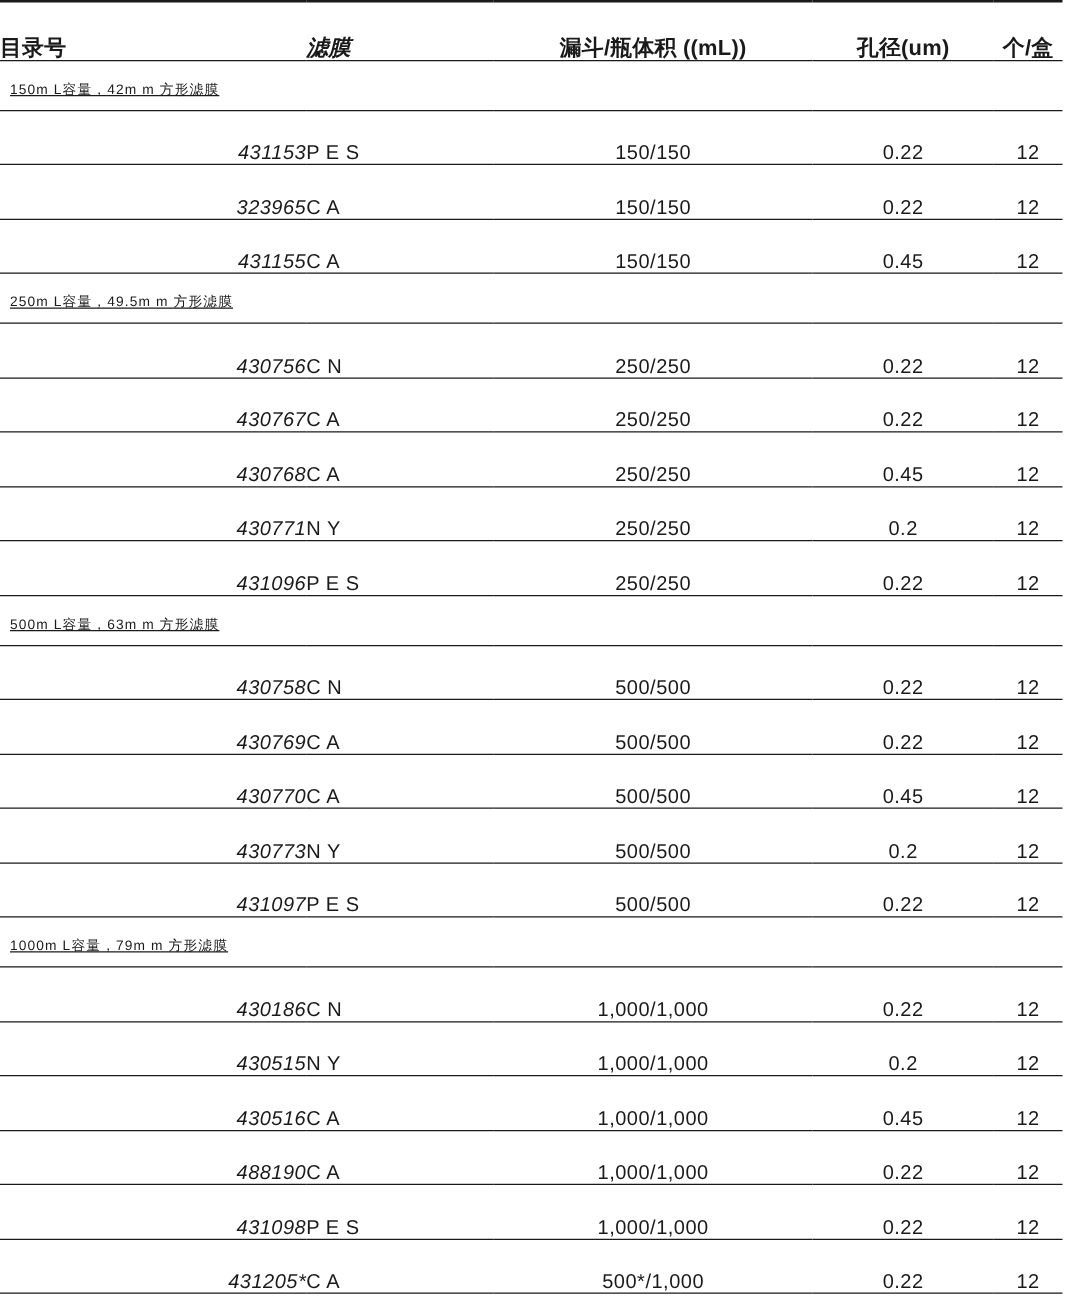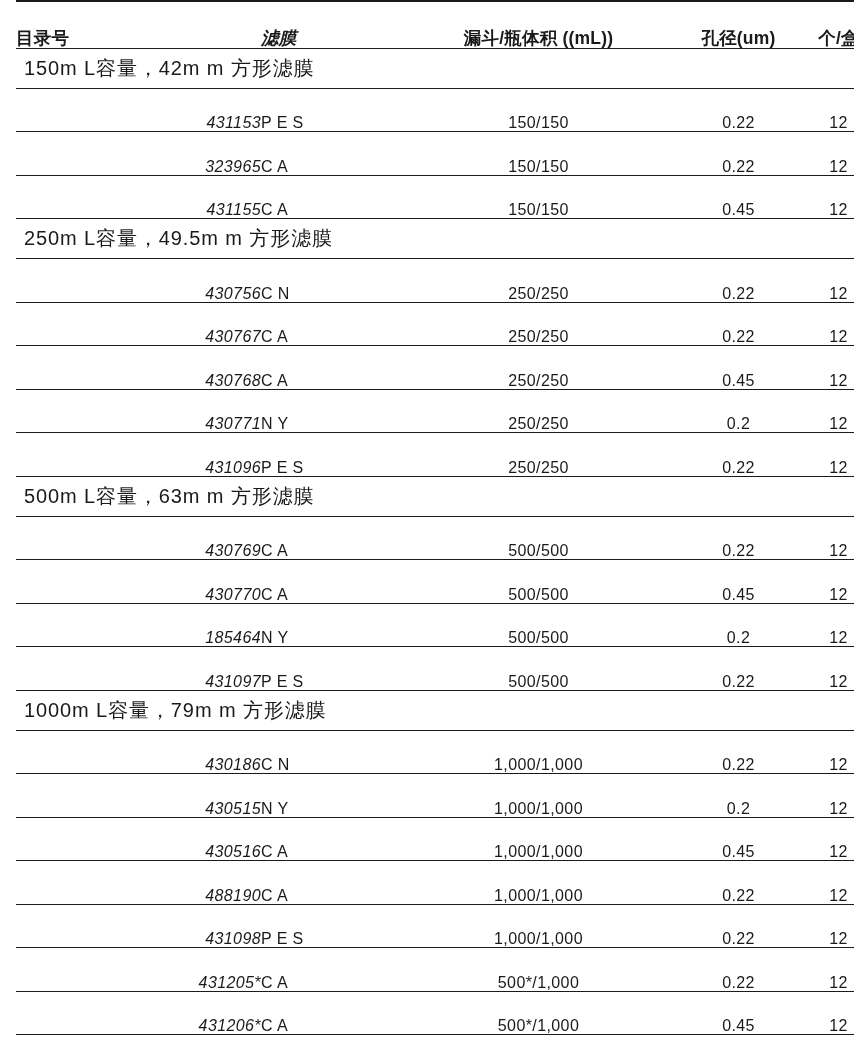--- a/index.html
+++ b/index.html
@@ -13,21 +13,20 @@
     font-family: "Liberation Sans", "DejaVu Sans", sans-serif;
     color: #1a1a1a;
     overflow: hidden;
   }
 
   .sheet {
     position: relative;
     width: 854px;
     height: 1046px;
     box-sizing: border-box;
-    padding-left: 16px;
   }
 
   table.spec {
     width: 850px;
     margin: 0;
     border-collapse: collapse;
     table-layout: fixed;
   }
 
   
@@ -53,27 +52,28 @@
   th.h-catalog { text-align: left;   padding: 0 0 11px 8px; }
   th.h-filter  { text-align: left;   padding: 0 0 11px 6px; font-style: italic; }
   th.h-volume  { text-align: center; padding: 0 0 11px 0; }
   th.h-pore    { text-align: center; padding: 0 0 11px 0; }
   th.h-qty     { padding: 0 0 2px 0; font-size: 17px; }
 
   
   tr.group-row { height: 40px; }
   tr.group-row > td {
     border-bottom: 1.3px solid #1a1a1a;
-    font-size: 20px;
+    font-size: 11px;
     font-weight: normal;
     letter-spacing: 0.9px;
     padding: 0 0 10px 8px;
     vertical-align: bottom;
     line-height: 1;
     white-space: nowrap;
+    text-decoration: underline;
   }
 
   
   tr.data-row { height: 43.5px; }
   tr.data-row > td {
     border-bottom: 1.3px solid #1a1a1a;
     font-size: 16px;
     padding: 0;
     vertical-align: bottom;
     line-height: 1;
@@ -171,35 +171,42 @@
           <td class="d-catalog">431096</td>
           <td class="d-filter">P E S</td>
           <td class="d-volume">250/250</td>
           <td class="d-pore">0.22</td>
           <td class="d-qty">12</td>
         </tr>
         <tr class="group-row">
           <td colspan="5">500m L容量，63m m 方形滤膜</td>
         </tr>
         <tr class="data-row">
+          <td class="d-catalog">430758</td>
+          <td class="d-filter">C N</td>
+          <td class="d-volume">500/500</td>
+          <td class="d-pore">0.22</td>
+          <td class="d-qty">12</td>
+        </tr>
+        <tr class="data-row">
           <td class="d-catalog">430769</td>
           <td class="d-filter">C A</td>
           <td class="d-volume">500/500</td>
           <td class="d-pore">0.22</td>
           <td class="d-qty">12</td>
         </tr>
         <tr class="data-row">
           <td class="d-catalog">430770</td>
           <td class="d-filter">C A</td>
           <td class="d-volume">500/500</td>
           <td class="d-pore">0.45</td>
           <td class="d-qty">12</td>
         </tr>
         <tr class="data-row">
-          <td class="d-catalog">185464</td>
+          <td class="d-catalog">430773</td>
           <td class="d-filter">N Y</td>
           <td class="d-volume">500/500</td>
           <td class="d-pore">0.2</td>
           <td class="d-qty">12</td>
         </tr>
         <tr class="data-row">
           <td class="d-catalog">431097</td>
           <td class="d-filter">P E S</td>
           <td class="d-volume">500/500</td>
           <td class="d-pore">0.22</td>

